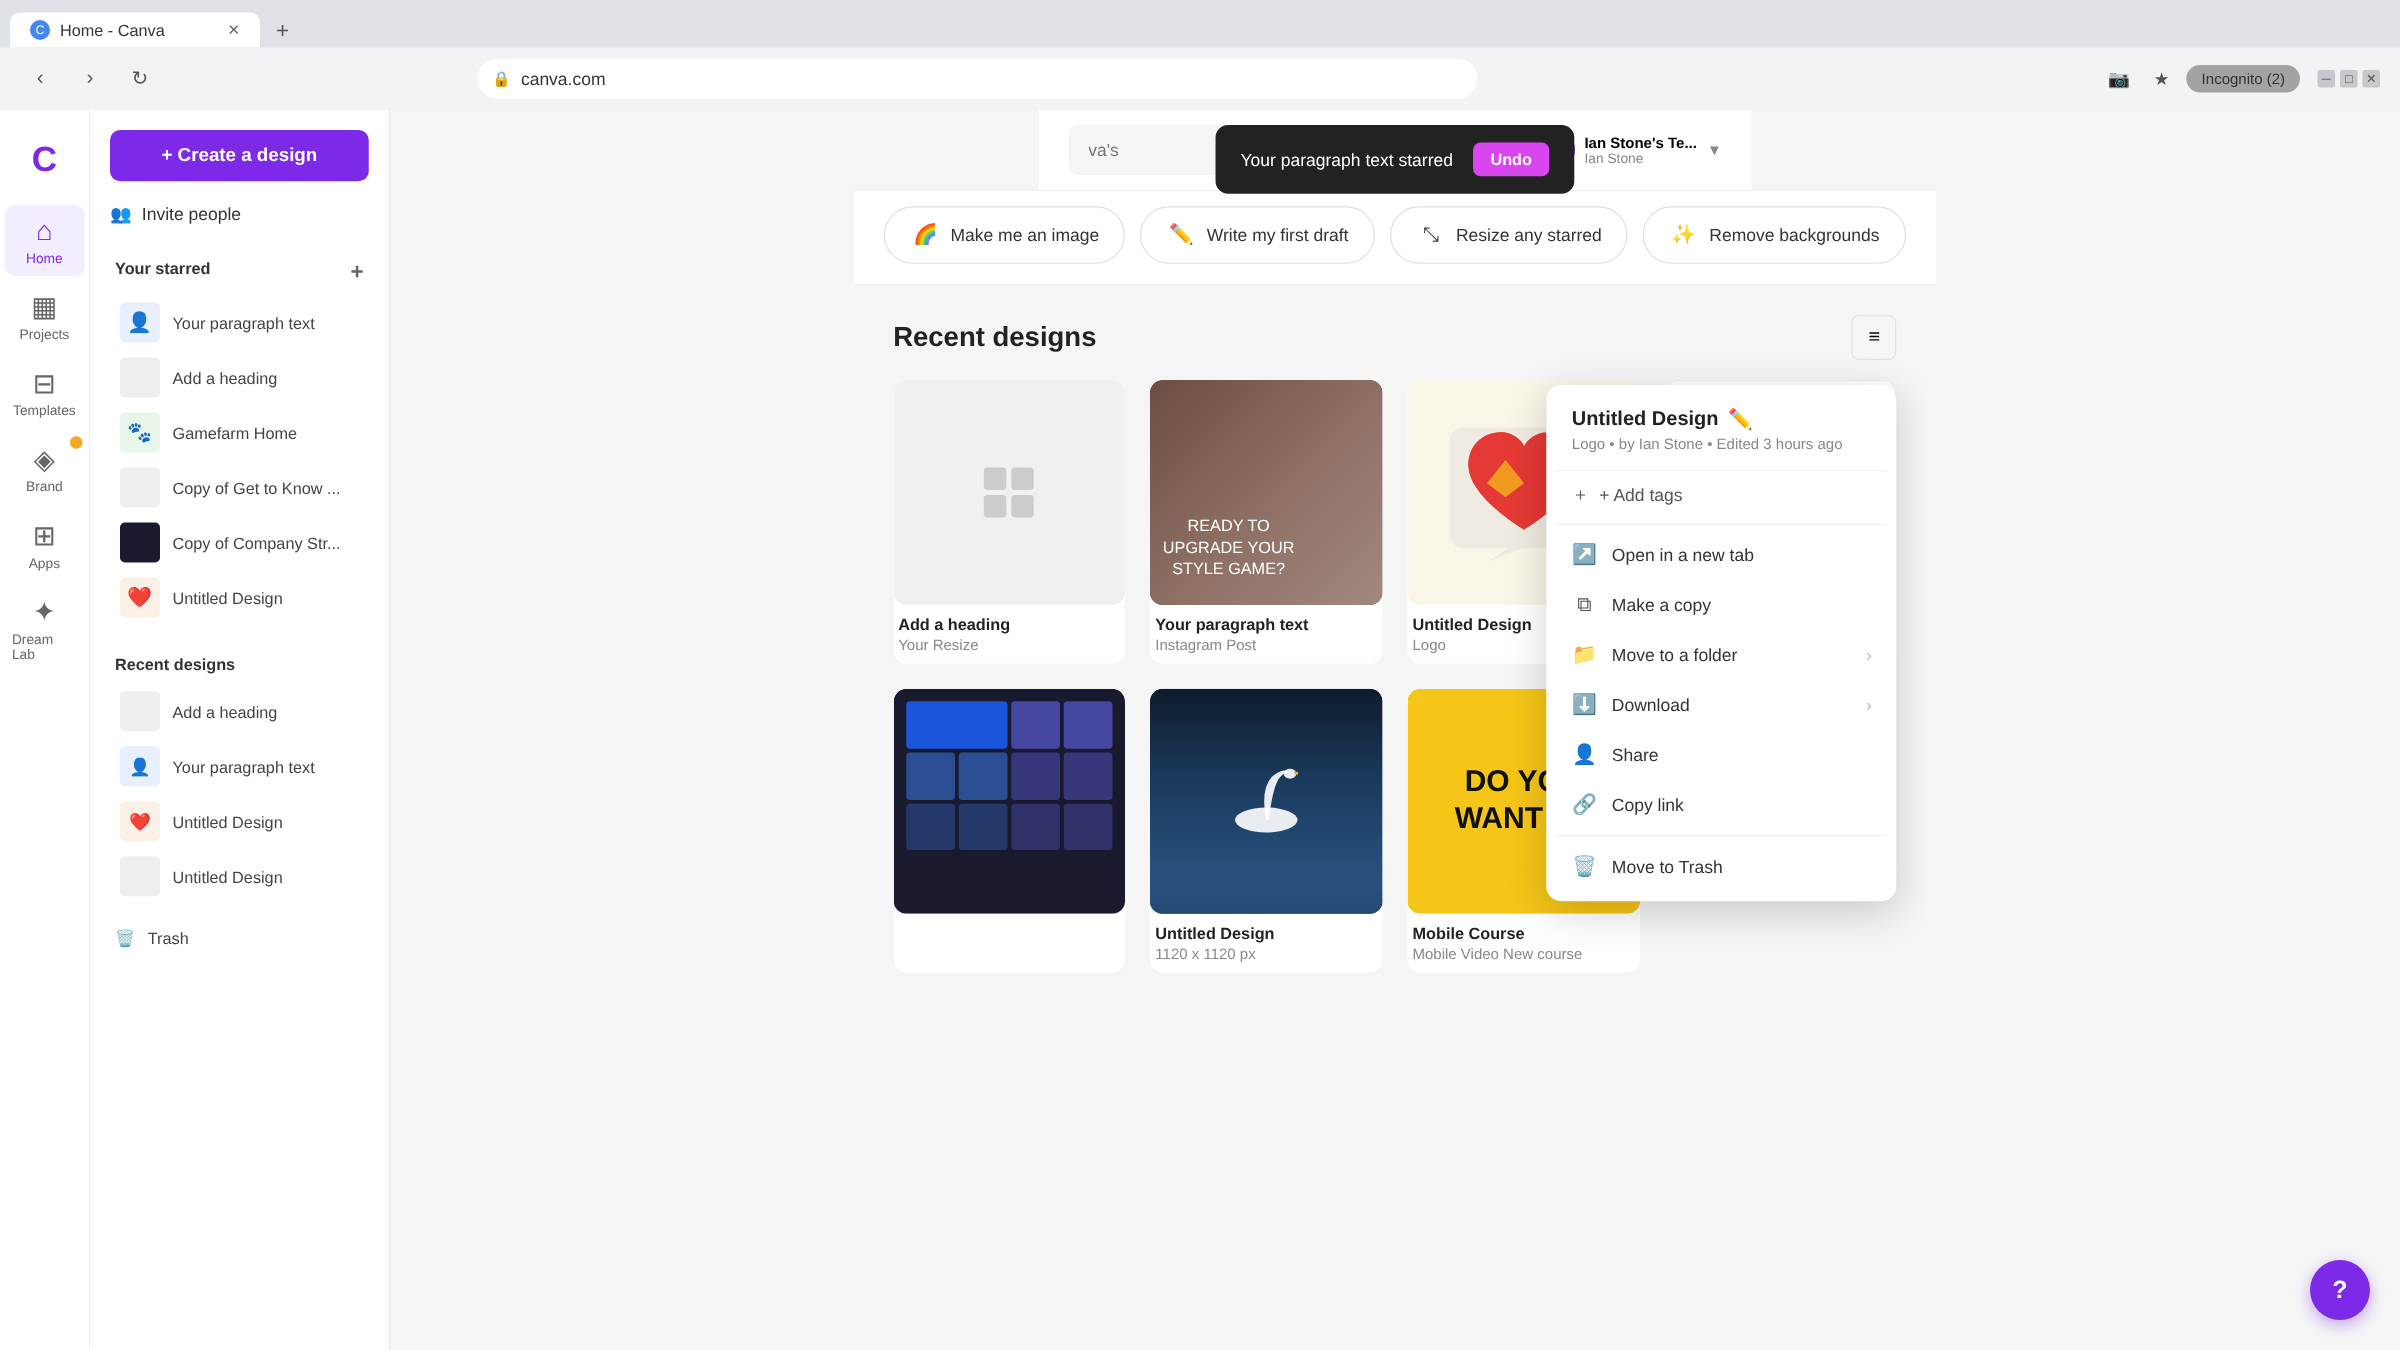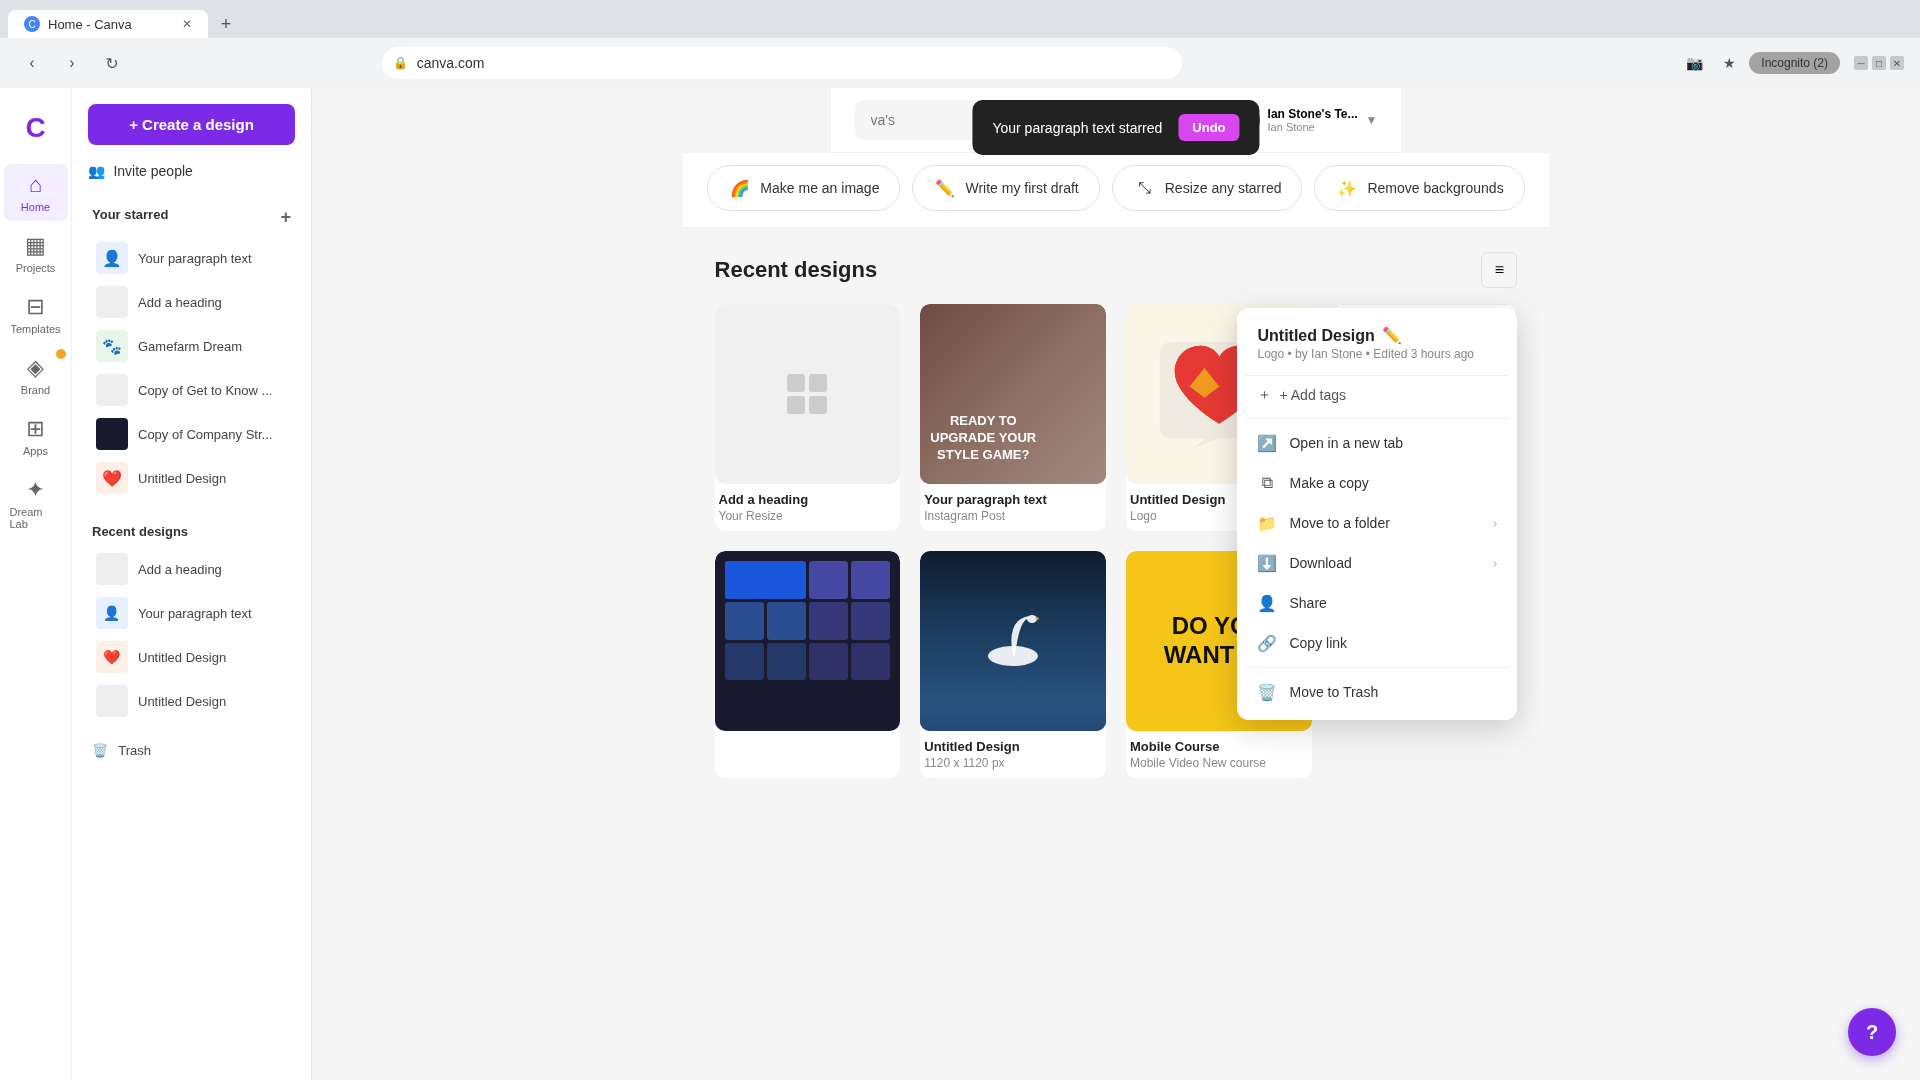--- a/index.html
+++ b/index.html
@@ -101,21 +101,21 @@
     .sidebar-icons-col { width: 72px; border-right: 1px solid #f0f0f0; display: flex; flex-direction: column; align-items: center; padding: 12px 0; gap: 4px; }
     .sidebar-icon-item { display: flex; flex-direction: column; align-items: center; padding: 8px 6px; cursor: pointer; border-radius: 8px; font-size: 11px; color: #666; gap: 3px; width: 64px; }
     .sidebar-icon-item.active { color: #7d2ae8; background: #f3eeff; }
     .sidebar-icon-item .si-icon { font-size: 22px; }
     .sidebar-main { flex: 1; overflow-y: auto; }
 
     
     .orange-dot { width: 10px; height: 10px; background: #f5a623; border-radius: 50%; position: absolute; top: 2px; right: 2px; }
 
     
-    .fashion-text { position: absolute; bottom: 20px; left: 10px; color: white; font-size: 13px; font-weight: 700; text-align: center; line-height: 1.3; }
+    .fashion-text { position: absolute; bottom: 20px; left: 10px; color: white; font-size: 13px; font-weight: 400; text-align: center; line-height: 1.3; }
 
     
     .company-content { width: 100%; height: 100%; background: #1a1a2e; display: flex; align-items: center; justify-content: center; }
 
     
     .heart-svg { width: 80%; height: 80%; }
   </style>
 </head>
 <body>
 
@@ -210,21 +210,21 @@
             <span>Your paragraph text</span>
           </div>
           <div class="sidebar-item">
             <div class="thumb" style="background:#eee;"></div>
             <span>Add a heading</span>
           </div>
           <div class="sidebar-item">
             <div class="thumb game">
                 <span style="font-size:16px;">🐾</span>
               </div>
-            <span>Gamefarm Dream</span>
+            <span>Gamefarm Home</span>
           </div>
           <div class="sidebar-item">
             <div class="thumb" style="background:#eee;"></div>
             <span>Copy of Get to Know ...</span>
           </div>
           <div class="sidebar-item">
             <div class="thumb" style="background:#1a1a2e;"></div>
             <span>Copy of Company Str...</span>
           </div>
           <div class="sidebar-item">

